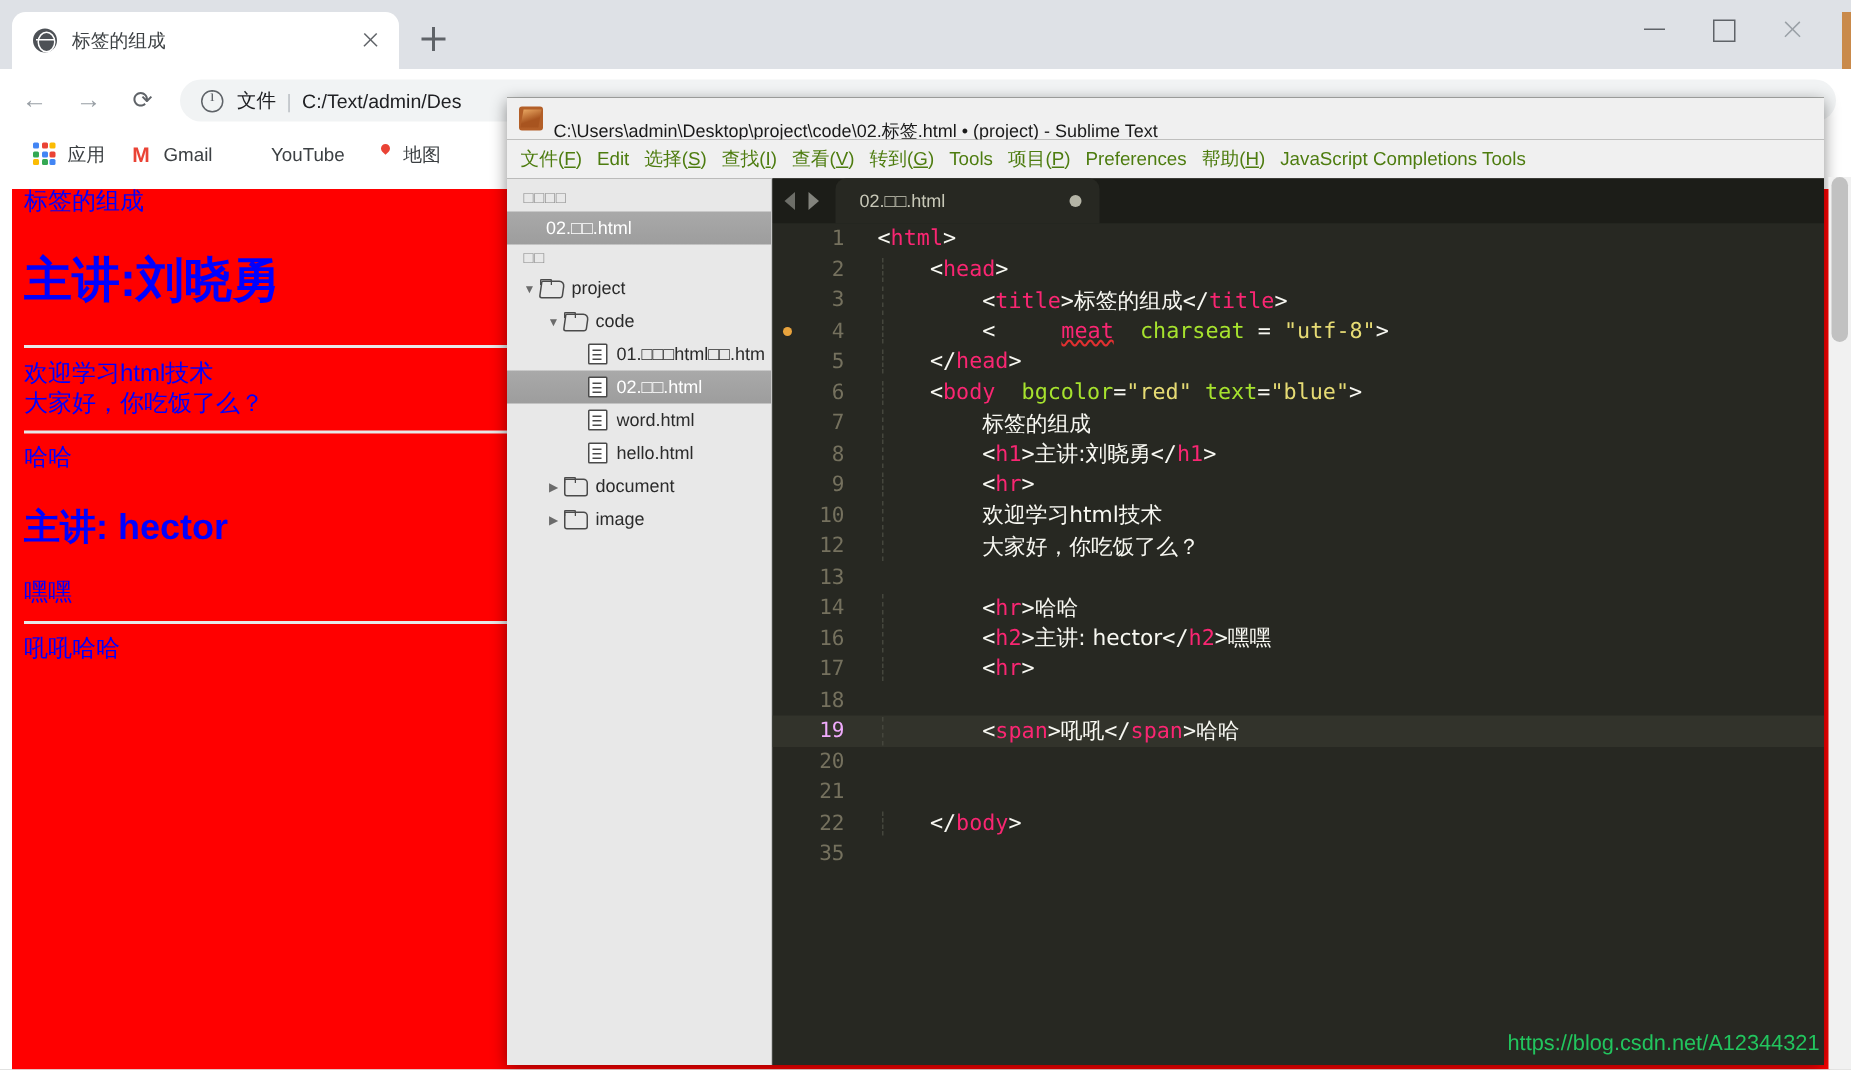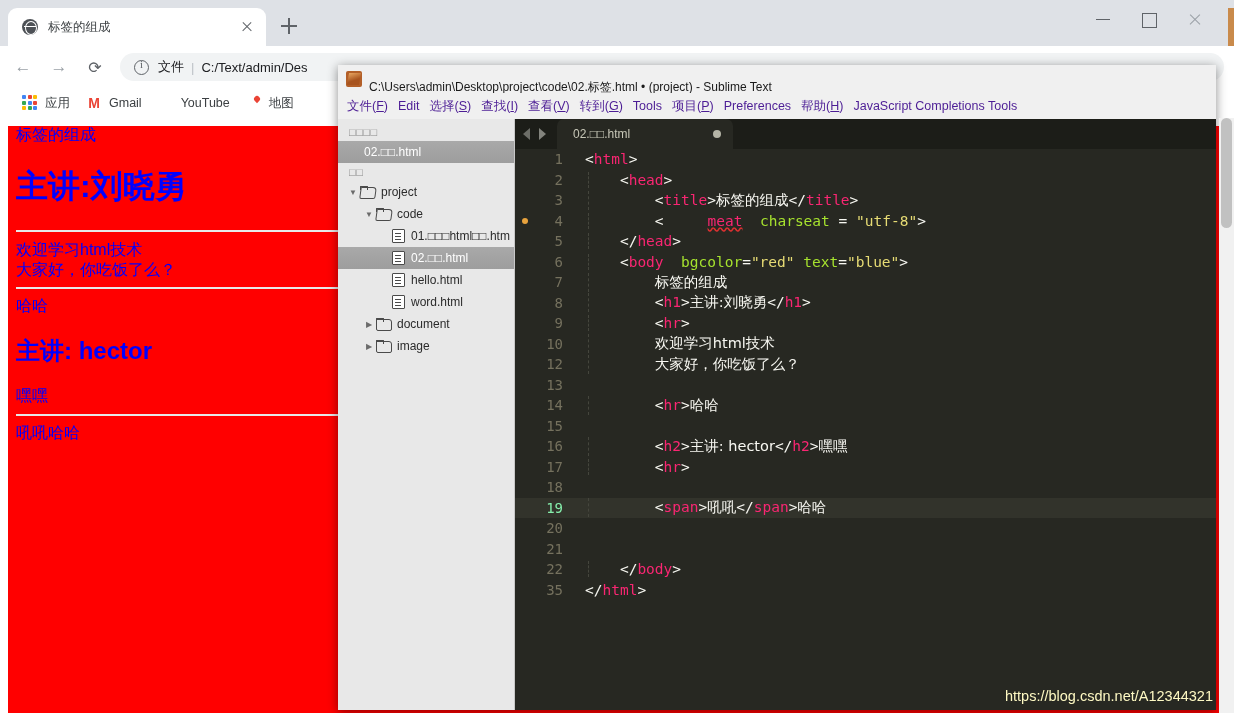--- a/index.html
+++ b/index.html
@@ -404,21 +404,21 @@
     position: absolute;
     left: 0; top: 28px;
     width: 878px; height: 26px;
     background: #f0f0f0;
     display: flex;
     align-items: center;
     padding-left: 4px;
   }
   .st-menu-item {
     font-size: 12.5px;
-    color: #4c1d95;
+    color: #4d7c0f;
     padding: 2px 5px;
     white-space: nowrap;
     cursor: pointer;
   }
   .st-menu-item u { text-decoration: underline; }
 
   .st-sidebar {
     position: absolute;
     left: 0; top: 54px;
     width: 177px; height: 591px;
@@ -579,21 +579,21 @@
   .code-line.current { background: #32332b; }
   .ln-gutter {
     width: 58px;
     flex: 0 0 auto;
     text-align: right;
     padding-right: 10px;
     color: #75715e;
     font-size: 14px;
     position: relative;
   }
-  .code-line.current .ln-gutter { color: #86efac; }
+  .code-line.current .ln-gutter { color: #f0abfc; }
   .ln-dot {
     position: absolute;
     left: 7px; top: 50%;
     margin-top: -3px;
     width: 6px; height: 6px;
     border-radius: 50%;
     background: #e8a33d;
   }
   .ln-guide {
     position: absolute;
@@ -617,21 +617,21 @@
     color: #f92672;
     text-decoration: underline wavy #e03030;
     text-decoration-skip-ink: none;
     padding-left: 44px;
   }
 
   .watermark {
     position: absolute;
     right: 0px; bottom: 6px;
     font-size: 14.5px;
-    color: #fef9c3;
+    color: #22c55e;
     font-family: "Liberation Sans", sans-serif;
     white-space: nowrap;
     padding-right: 3px;
   }
 
   .chrome-right-edge {
     position: absolute;
     right: 0; top: 0;
     width: 16px; height: 46px;
     background: #dee1e6;
@@ -778,26 +778,26 @@
             <span class="sb-label">01.□□□html□□.html</span>
           </div>
           <div class="sb-row sel" style="padding-left: 40px;">
             <span class="sb-arrow"></span>
             <span class="sb-file-ico"></span>
             <span class="sb-label">02.□□.html</span>
           </div>
           <div class="sb-row" style="padding-left: 40px;">
             <span class="sb-arrow"></span>
             <span class="sb-file-ico"></span>
-            <span class="sb-label">hello.html</span>
+            <span class="sb-label">word.html</span>
           </div>
           <div class="sb-row" style="padding-left: 40px;">
             <span class="sb-arrow"></span>
             <span class="sb-file-ico"></span>
-            <span class="sb-label">word.html</span>
+            <span class="sb-label">hello.html</span>
           </div>
           <div class="sb-row" style="padding-left: 24px;">
             <span class="sb-arrow">▶</span>
             <span class="sb-folder-ico"></span>
             <span class="sb-label">document</span>
           </div>
           <div class="sb-row" style="padding-left: 24px;">
             <span class="sb-arrow">▶</span>
             <span class="sb-folder-ico"></span>
             <span class="sb-label">image</span>
@@ -825,28 +825,27 @@
           <div class="code-line"><span class="ln-gutter">4<span class="ln-dot"></span></span><span class="code-text"><span class="ln-guide" style="left: 15px;"></span><span class="tk-punct">        &lt;</span><span class="tk-err">meat</span><span class="tk-plain">  </span><span class="tk-attr">charseat</span><span class="tk-plain"> = </span><span class="tk-str">"utf-8"</span><span class="tk-punct">&gt;</span></span></div>
           <div class="code-line"><span class="ln-gutter">5</span><span class="code-text"><span class="ln-guide" style="left: 15px;"></span><span class="tk-punct">    &lt;/</span><span class="tk-tag">head</span><span class="tk-punct">&gt;</span></span></div>
           <div class="code-line"><span class="ln-gutter">6</span><span class="code-text"><span class="ln-guide" style="left: 15px;"></span><span class="tk-punct">    &lt;</span><span class="tk-tag">body</span><span class="tk-plain">  </span><span class="tk-attr">bgcolor</span><span class="tk-plain">=</span><span class="tk-str">"red"</span><span class="tk-plain"> </span><span class="tk-attr">text</span><span class="tk-plain">=</span><span class="tk-str">"blue"</span><span class="tk-punct">&gt;</span></span></div>
           <div class="code-line"><span class="ln-gutter">7</span><span class="code-text"><span class="ln-guide" style="left: 15px;"></span><span class="tk-plain">        </span><span class="tk-cjk">标签的组成</span></span></div>
           <div class="code-line"><span class="ln-gutter">8</span><span class="code-text"><span class="ln-guide" style="left: 15px;"></span><span class="tk-punct">        &lt;</span><span class="tk-tag">h1</span><span class="tk-punct">&gt;</span><span class="tk-cjk">主讲:刘晓勇</span><span class="tk-punct">&lt;/</span><span class="tk-tag">h1</span><span class="tk-punct">&gt;</span></span></div>
           <div class="code-line"><span class="ln-gutter">9</span><span class="code-text"><span class="ln-guide" style="left: 15px;"></span><span class="tk-punct">        &lt;</span><span class="tk-tag">hr</span><span class="tk-punct">&gt;</span></span></div>
           <div class="code-line"><span class="ln-gutter">10</span><span class="code-text"><span class="ln-guide" style="left: 15px;"></span><span class="tk-plain">        </span><span class="tk-cjk">欢迎学习html技术</span></span></div>
           <div class="code-line"><span class="ln-gutter">12</span><span class="code-text"><span class="ln-guide" style="left: 15px;"></span><span class="tk-plain">        </span><span class="tk-cjk">大家好，你吃饭了么？</span></span></div>
           <div class="code-line"><span class="ln-gutter">13</span><span class="code-text"><span class="ln-guide" style="left: 15px;"></span></span></div>
           <div class="code-line"><span class="ln-gutter">14</span><span class="code-text"><span class="ln-guide" style="left: 15px;"></span><span class="tk-punct">        &lt;</span><span class="tk-tag">hr</span><span class="tk-punct">&gt;</span><span class="tk-cjk">哈哈</span></span></div>
-          <div class="code-line"><span class="ln-gutter">15</span><span class="code-text"><span class="ln-guide" style="left: 15px;"></span></span></div>
           <div class="code-line"><span class="ln-gutter">16</span><span class="code-text"><span class="ln-guide" style="left: 15px;"></span><span class="tk-punct">        &lt;</span><span class="tk-tag">h2</span><span class="tk-punct">&gt;</span><span class="tk-cjk">主讲: hector</span><span class="tk-punct">&lt;/</span><span class="tk-tag">h2</span><span class="tk-punct">&gt;</span><span class="tk-cjk">嘿嘿</span></span></div>
           <div class="code-line"><span class="ln-gutter">17</span><span class="code-text"><span class="ln-guide" style="left: 15px;"></span><span class="tk-punct">        &lt;</span><span class="tk-tag">hr</span><span class="tk-punct">&gt;</span></span></div>
           <div class="code-line"><span class="ln-gutter">18</span><span class="code-text"><span class="ln-guide" style="left: 15px;"></span></span></div>
           <div class="code-line current"><span class="ln-gutter">19</span><span class="code-text"><span class="ln-guide" style="left: 15px;"></span><span class="tk-punct">        &lt;</span><span class="tk-tag">span</span><span class="tk-punct">&gt;</span><span class="tk-cjk">吼吼</span><span class="tk-punct">&lt;/</span><span class="tk-tag">span</span><span class="tk-punct">&gt;</span><span class="tk-cjk">哈哈</span></span></div>
           <div class="code-line"><span class="ln-gutter">20</span><span class="code-text"><span class="ln-guide" style="left: 15px;"></span></span></div>
           <div class="code-line"><span class="ln-gutter">21</span><span class="code-text"><span class="ln-guide" style="left: 15px;"></span></span></div>
           <div class="code-line"><span class="ln-gutter">22</span><span class="code-text"><span class="ln-guide" style="left: 15px;"></span><span class="tk-punct">    &lt;/</span><span class="tk-tag">body</span><span class="tk-punct">&gt;</span></span></div>
-          <div class="code-line"><span class="ln-gutter">35</span><span class="code-text"><span class="tk-punct">&lt;/</span><span class="tk-tag">html</span><span class="tk-punct">&gt;</span></span></div>
+          <div class="code-line"><span class="ln-gutter">35</span></div>
         </div>
 
       <div class="watermark">https://blog.csdn.net/A12344321</div>
     </div>
   </div>
 
 </div>
 
 </body></html>

